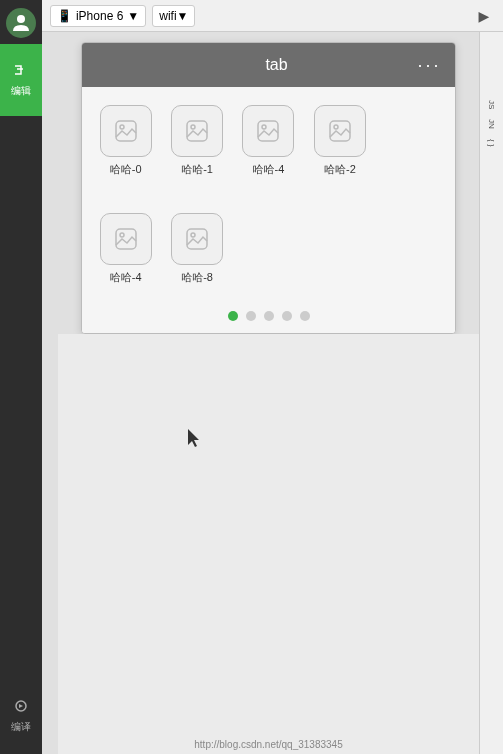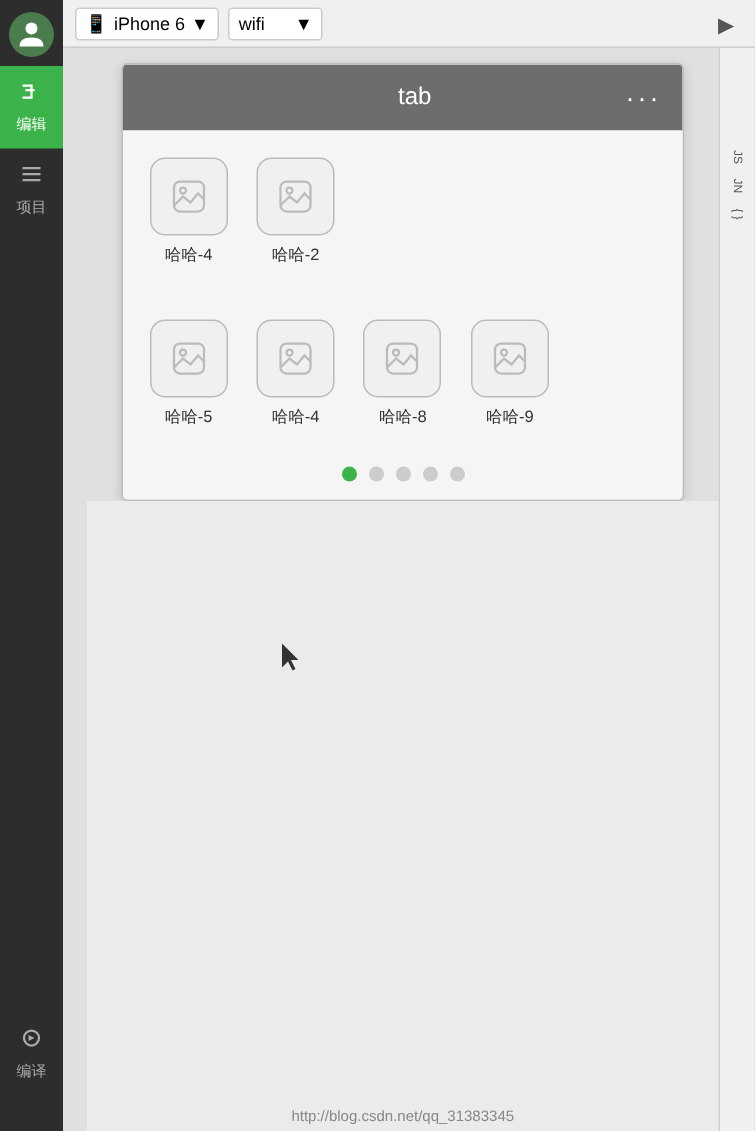--- a/index.html
+++ b/index.html
@@ -20,21 +20,21 @@
       height: 30px;
       border-radius: 50%;
       background: #4a7c4e;
       margin: 8px auto 6px;
       overflow: hidden;
       display: flex; align-items: center; justify-content: center;
     }
     .sidebar-avatar svg { width: 24px; height: 24px; }
     .sidebar-item {
       width: 42px;
-      height: 55px;
+      height: 72px;
       display: flex;
       flex-direction: column;
       align-items: center;
       justify-content: center;
       cursor: pointer;
       color: #aaa;
       font-size: 10px;
       gap: 3px;
     }
     .sidebar-item.active {
@@ -44,21 +44,21 @@
     .sidebar-item .icon-wrap {
       font-size: 16px;
       line-height: 1;
     }
     .sidebar-label { font-size: 10px; }
     .sidebar-bottom {
       margin-top: auto;
       display: flex;
       flex-direction: column;
       align-items: center;
-      padding-bottom: 24px;
+      padding-bottom: 2px;
     }
 
     
     .main {
       flex: 1;
       display: flex;
       flex-direction: column;
       height: 754px;
       overflow: hidden;
     }
@@ -87,21 +87,21 @@
     }
     .topbar-wifi {
       display: flex;
       align-items: center;
       background: #fff;
       border: 1px solid #ccc;
       border-radius: 3px;
       height: 22px;
       padding: 0 6px;
       font-size: 12px;
-      gap: 20px;
+      gap: 0;
       cursor: pointer;
     }
     .topbar-spacer { flex: 1; }
     .topbar-right {
       display: flex;
       align-items: center;
       gap: 6px;
     }
     .topbar-icon {
       width: 22px;
@@ -275,30 +275,20 @@
     <div class="icon-wrap">
       <svg width="16" height="16" viewBox="0 0 16 16" fill="none" stroke="#fff" stroke-width="1.5">
         <polyline points="2,4 8,4 8,12 2,12"></polyline>
         <line x1="4" y1="7" x2="10" y2="7"></line>
       </svg>
     </div>
     <span class="sidebar-label">编辑</span>
   </div>
 
 
-  <div class="sidebar-item">
-    <div class="icon-wrap">
-      <svg width="16" height="16" viewBox="0 0 16 16" fill="none" stroke="#aaa" stroke-width="1.5">
-        <line x1="2" y1="4" x2="14" y2="4"></line>
-        <line x1="2" y1="8" x2="14" y2="8"></line>
-        <line x1="2" y1="12" x2="14" y2="12"></line>
-      </svg>
-    </div>
-    <span class="sidebar-label">项目</span>
-  </div>
 
   <div class="sidebar-bottom">
     <div class="sidebar-item">
       <div class="icon-wrap">
         <svg width="16" height="16" viewBox="0 0 16 16" fill="none" stroke="#aaa" stroke-width="1.5">
           <circle cx="8" cy="8" r="5"></circle>
           <path d="M6 6 L6 10 L10 8 Z" fill="#aaa" stroke="none"></path>
         </svg>
       </div>
       <span class="sidebar-label">编译</span>
@@ -338,20 +328,40 @@
 
         <div class="grid-container">
           <div class="grid-item">
             <div class="grid-icon">
               <svg viewBox="0 0 28 28">
                   <rect x="4" y="4" width="20" height="20" rx="4" stroke="#bbb" stroke-width="1.5"></rect>
                   <circle cx="10" cy="10" r="2" stroke="#bbb" stroke-width="1.5"></circle>
                   <polyline points="4,20 10,14 15,18 20,12 24,16" stroke="#bbb" stroke-width="1.5"></polyline>
                 </svg>
             </div>
+            <span class="grid-label">哈哈-0</span>
+          </div>
+          <div class="grid-item">
+            <div class="grid-icon">
+              <svg viewBox="0 0 28 28">
+                  <rect x="4" y="4" width="20" height="20" rx="4" stroke="#bbb" stroke-width="1.5"></rect>
+                  <circle cx="10" cy="10" r="2" stroke="#bbb" stroke-width="1.5"></circle>
+                  <polyline points="4,20 10,14 15,18 20,12 24,16" stroke="#bbb" stroke-width="1.5"></polyline>
+                </svg>
+            </div>
+            <span class="grid-label">哈哈-1</span>
+          </div>
+          <div class="grid-item">
+            <div class="grid-icon">
+              <svg viewBox="0 0 28 28">
+                  <rect x="4" y="4" width="20" height="20" rx="4" stroke="#bbb" stroke-width="1.5"></rect>
+                  <circle cx="10" cy="10" r="2" stroke="#bbb" stroke-width="1.5"></circle>
+                  <polyline points="4,20 10,14 15,18 20,12 24,16" stroke="#bbb" stroke-width="1.5"></polyline>
+                </svg>
+            </div>
             <span class="grid-label">哈哈-4</span>
           </div>
           <div class="grid-item">
             <div class="grid-icon">
               <svg viewBox="0 0 28 28">
                   <rect x="4" y="4" width="20" height="20" rx="4" stroke="#bbb" stroke-width="1.5"></rect>
                   <circle cx="10" cy="10" r="2" stroke="#bbb" stroke-width="1.5"></circle>
                   <polyline points="4,20 10,14 15,18 20,12 24,16" stroke="#bbb" stroke-width="1.5"></polyline>
                 </svg>
             </div>
@@ -361,51 +371,31 @@
 
         <div class="grid-container">
           <div class="grid-item">
             <div class="grid-icon">
               <svg viewBox="0 0 28 28">
                   <rect x="4" y="4" width="20" height="20" rx="4" stroke="#bbb" stroke-width="1.5"></rect>
                   <circle cx="10" cy="10" r="2" stroke="#bbb" stroke-width="1.5"></circle>
                   <polyline points="4,20 10,14 15,18 20,12 24,16" stroke="#bbb" stroke-width="1.5"></polyline>
                 </svg>
             </div>
-            <span class="grid-label">哈哈-5</span>
-          </div>
-          <div class="grid-item">
-            <div class="grid-icon">
-              <svg viewBox="0 0 28 28">
-                  <rect x="4" y="4" width="20" height="20" rx="4" stroke="#bbb" stroke-width="1.5"></rect>
-                  <circle cx="10" cy="10" r="2" stroke="#bbb" stroke-width="1.5"></circle>
-                  <polyline points="4,20 10,14 15,18 20,12 24,16" stroke="#bbb" stroke-width="1.5"></polyline>
-                </svg>
-            </div>
             <span class="grid-label">哈哈-4</span>
           </div>
           <div class="grid-item">
             <div class="grid-icon">
               <svg viewBox="0 0 28 28">
                   <rect x="4" y="4" width="20" height="20" rx="4" stroke="#bbb" stroke-width="1.5"></rect>
                   <circle cx="10" cy="10" r="2" stroke="#bbb" stroke-width="1.5"></circle>
                   <polyline points="4,20 10,14 15,18 20,12 24,16" stroke="#bbb" stroke-width="1.5"></polyline>
                 </svg>
             </div>
             <span class="grid-label">哈哈-8</span>
-          </div>
-          <div class="grid-item">
-            <div class="grid-icon">
-              <svg viewBox="0 0 28 28">
-                  <rect x="4" y="4" width="20" height="20" rx="4" stroke="#bbb" stroke-width="1.5"></rect>
-                  <circle cx="10" cy="10" r="2" stroke="#bbb" stroke-width="1.5"></circle>
-                  <polyline points="4,20 10,14 15,18 20,12 24,16" stroke="#bbb" stroke-width="1.5"></polyline>
-                </svg>
-            </div>
-            <span class="grid-label">哈哈-9</span>
           </div>
         </div>
 
         <div class="page-dots">
           <div class="dot active"></div>
           <div class="dot"></div>
           <div class="dot"></div>
           <div class="dot"></div>
           <div class="dot"></div>
         </div>

